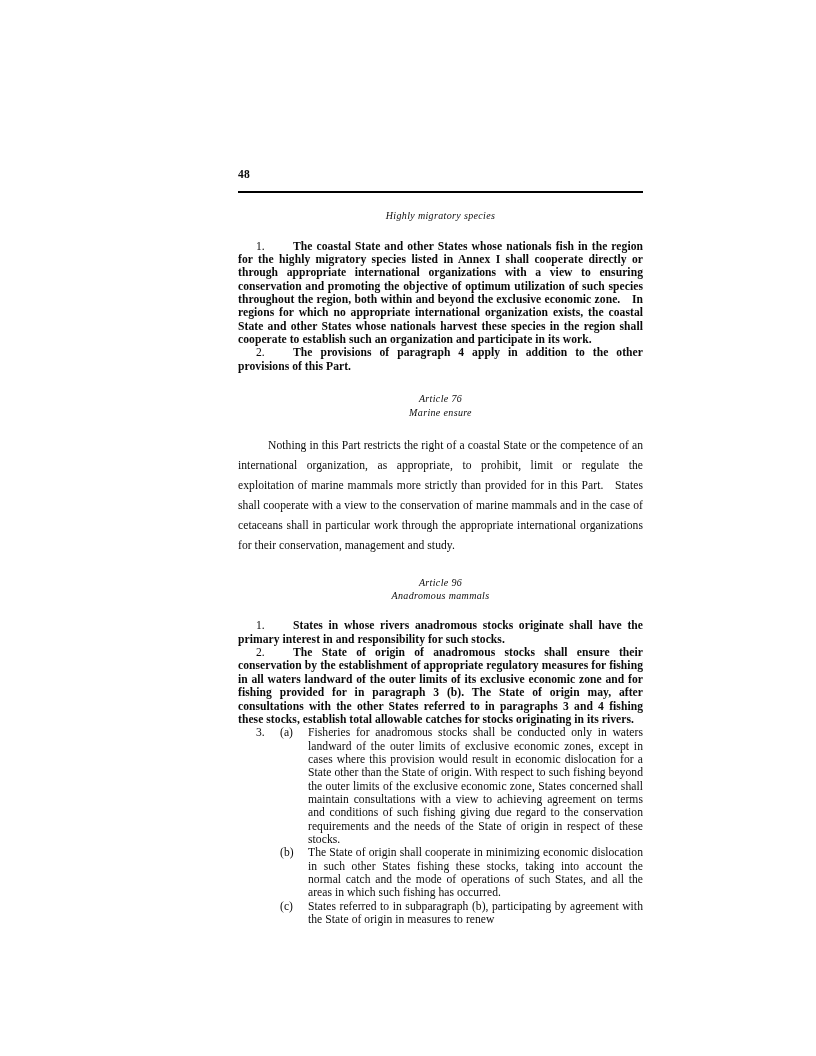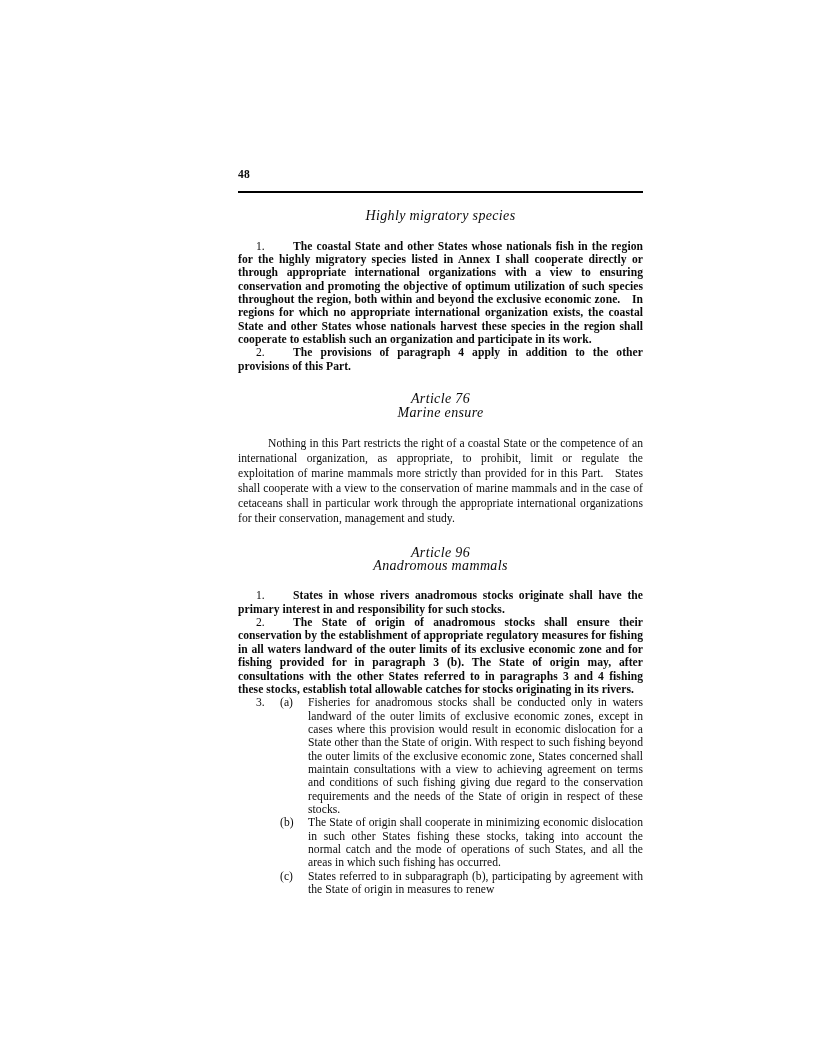--- a/index.html
+++ b/index.html
@@ -51,37 +51,37 @@
     width: 405px;
     height: 2.2px;
     background: #000000;
     margin-top: 1px;
   }
 
   
   .heading {
     text-align: center;
     font-style: italic;
-    font-size: 14px;
+    font-size: 10px;
     line-height: 13.4px;
     letter-spacing: 0.35px;
     white-space: nowrap;
   }
   .art-block {
     text-align: center;
   }
   .art-block .heading {
     white-space: nowrap;
   }
 
   
   p.body {
     margin: 0;
     font-size: 11.6px;
-    line-height: 15px;
+    line-height: 20px;
     text-align: justify;
     text-justify: inter-word;
     letter-spacing: 0.05px;
     hyphens: none;
   }
   p.body.indent {
     text-indent: 30px;
   }
 
   

